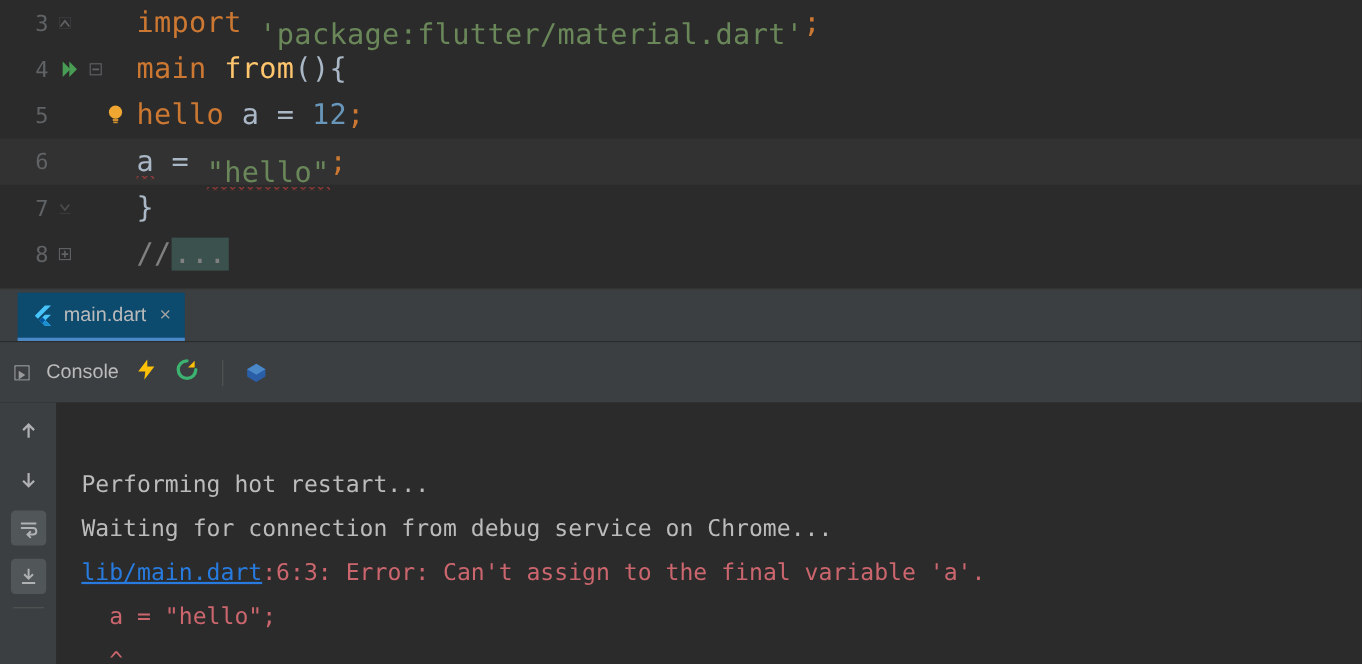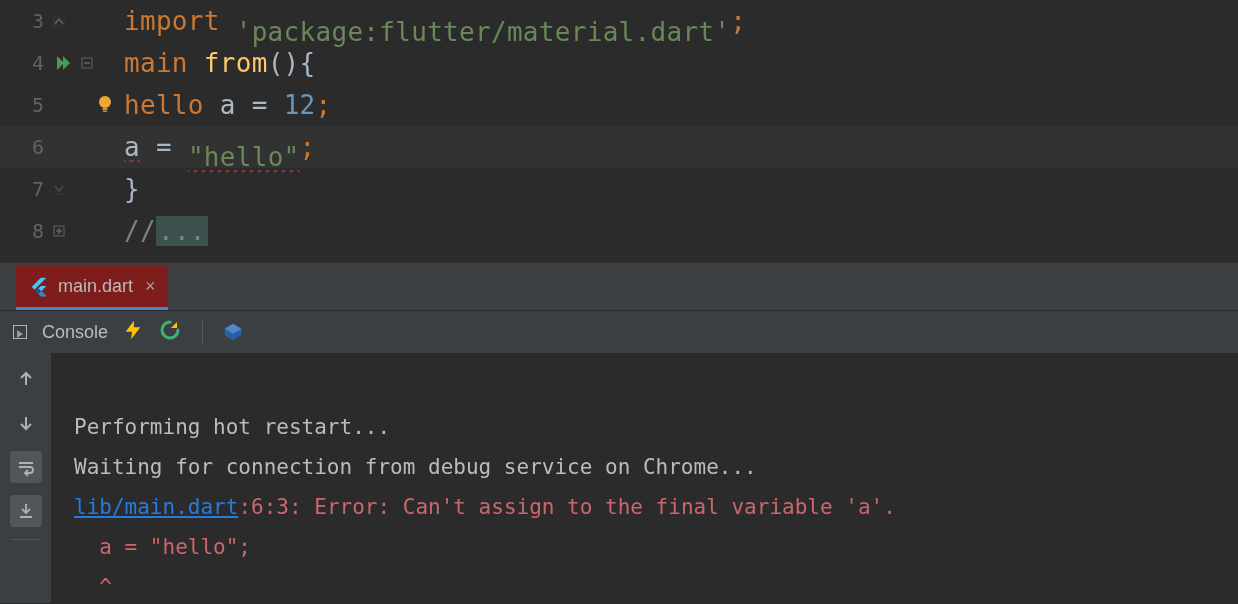--- a/index.html
+++ b/index.html
@@ -93,36 +93,36 @@
   .tab-row {
     width: 100%;
     height: 48px;
     background: #3c3f41;
     border-top: 1px solid #323232;
     display: flex;
     align-items: flex-end;
   }
   .tab {
     height: 44px;
-    background: #7f1d1d;
+    background: #0c4a6e;
     display: flex;
     align-items: center;
     padding: 0 12px;
     gap: 8px;
     border-bottom: 3px solid #4a88c7;
     margin-left: 16px;
   }
   .tab .flutter-icon { width: 22px; height: 22px; }
   .tab-label { color: #bbbbbb; font-size: 18px; font-family: sans-serif; }
   .tab-close { color: #a0a0a0; font-size: 18px; font-family: sans-serif; padding-left: 4px; }
 
   
   .console-header {
     width: 100%;
-    height: 43px;
+    height: 56px;
     background: #3c3f41;
     display: flex;
     align-items: center;
     padding-left: 12px;
     gap: 14px;
     border-top: 1px solid #2b2b2b;
   }
   .show-console {
     width: 16px; height: 16px;
     color: #afb1b3;

